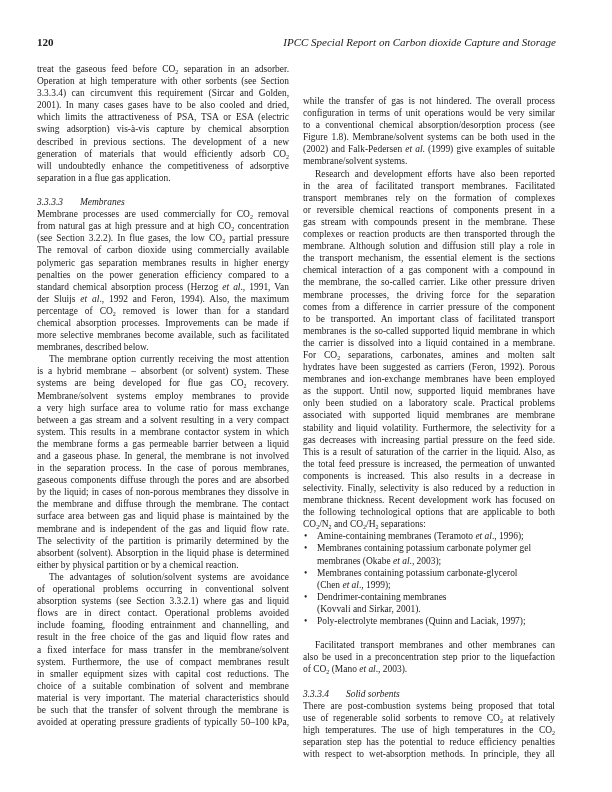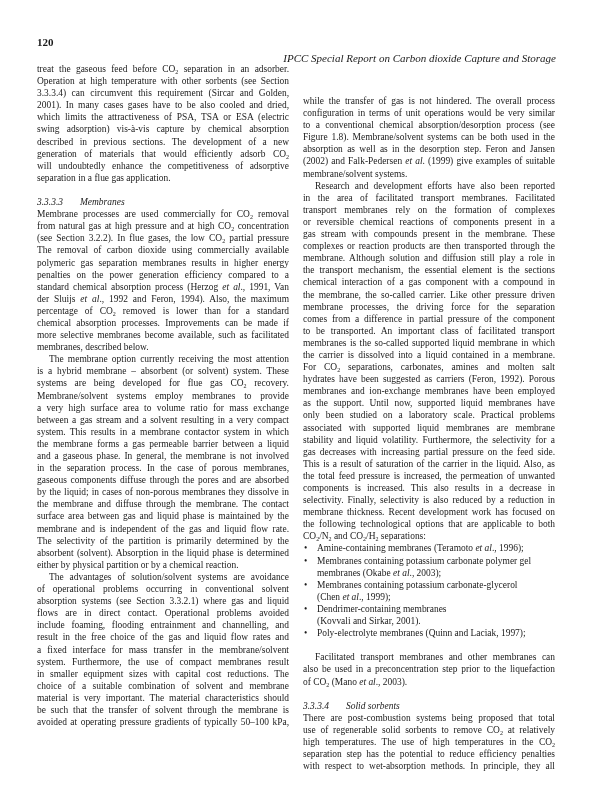--- a/index.html
+++ b/index.html
@@ -1,21 +1,21 @@
 <!DOCTYPE html>
 <html><head>
 <meta charset="utf-8">
 <style>
   html, body { margin: 0; padding: 0; background: #ffffff; }
   body { width: 612px; height: 792px; position: relative; overflow: hidden;
          font-family: "Liberation Serif", "DejaVu Serif", serif; color: #1a1a1a; }
   .header { position: absolute; top: 30px; left: 37px; right: 56px; height: 14px;
             font-size: 11px; margin-top: 6px; }
   .page-num { position: absolute; left: 0; top: 0; font-weight: bold; }
-  .running-title { position: absolute; right: 0; top: 16px; font-style: italic; text-align: right; }
+  .running-title { position: absolute; right: 0; top: 0; font-style: italic; text-align: right; }
   .col { position: absolute; top: 63px; width: 252px; font-size: 9.45px; line-height: 12.1px; }
   .col.left { left: 37px; }
   .col.right { left: 303px; margin-top: 32px; }
   .line { display: block; white-space: nowrap; text-align: justify; text-align-last: justify; height: 12.1px; }
   .line.last { text-align-last: left; }
   .line.indent { padding-left: 12px; }
   .blank { display: block; height: 12.1px; }
   .heading { display: block; font-style: italic; height: 12.1px; white-space: nowrap; }
   .heading .num { display: inline-block; width: 43px; }
   .bullet { display: block; position: relative; padding-left: 14px; height: 12.1px; white-space: nowrap; }
@@ -99,37 +99,36 @@
       <span class="line">avoided at operating pressure gradients of typically 50–100 kPa,</span>
     </div>
 </div>
 
 <div class="col right">
   <div>
       <span class="line">while the transfer of gas is not hindered. The overall process</span>
       <span class="line">configuration in terms of unit operations would be very similar</span>
       <span class="line">to a conventional chemical absorption/desorption process (see</span>
       <span class="line">Figure 1.8). Membrane/solvent systems can be both used in the</span>
-      <span class="line">absorption as well as in the desorption step. Feron and Jansen</span>
       <span class="line">(2002) and Falk-Pedersen <i>et al</i>. (1999) give examples of suitable</span>
       <span class="line last">membrane/solvent systems.</span>
     </div>
   <div>
       <span class="line indent">Research and development efforts have also been reported</span>
       <span class="line">in the area of facilitated transport membranes. Facilitated</span>
       <span class="line">transport membranes rely on the formation of complexes</span>
       <span class="line">or reversible chemical reactions of components present in a</span>
       <span class="line">gas stream with compounds present in the membrane. These</span>
       <span class="line">complexes or reaction products are then transported through the</span>
       <span class="line">membrane. Although solution and diffusion still play a role in</span>
       <span class="line">the transport mechanism, the essential element is the sections</span>
       <span class="line">chemical interaction of a gas component with a compound in</span>
       <span class="line">the membrane, the so-called carrier. Like other pressure driven</span>
       <span class="line">membrane processes, the driving force for the separation</span>
-      <span class="line">comes from a difference in partial pressure of the component</span>
+      <span class="line">comes from a difference in carrier pressure of the component</span>
       <span class="line">to be transported. An important class of facilitated transport</span>
       <span class="line">membranes is the so-called supported liquid membrane in which</span>
       <span class="line">the carrier is dissolved into a liquid contained in a membrane.</span>
       <span class="line">For CO<sub>2</sub> separations, carbonates, amines and molten salt</span>
       <span class="line">hydrates have been suggested as carriers (Feron, 1992). Porous</span>
       <span class="line">membranes and ion-exchange membranes have been employed</span>
       <span class="line">as the support. Until now, supported liquid membranes have</span>
       <span class="line">only been studied on a laboratory scale. Practical problems</span>
       <span class="line">associated with supported liquid membranes are membrane</span>
       <span class="line">stability and liquid volatility. Furthermore, the selectivity for a</span>

